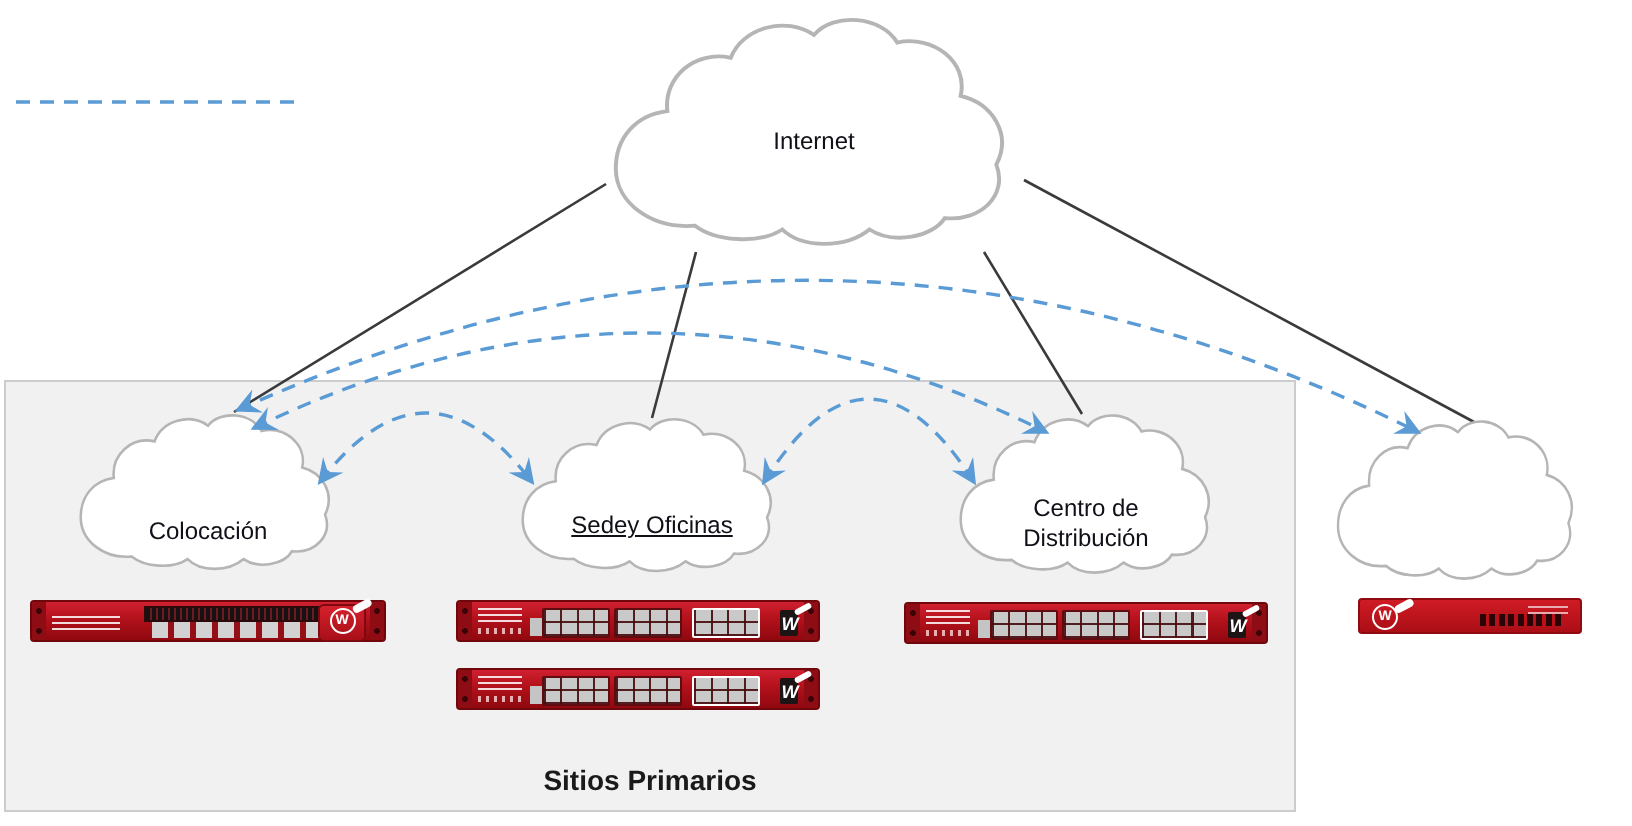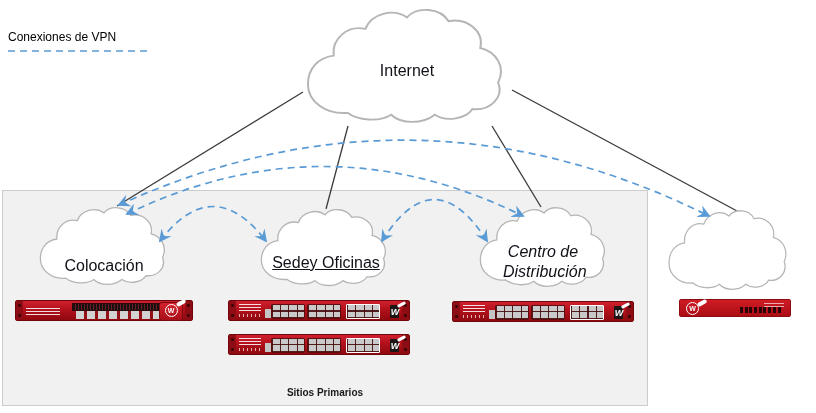--- a/index.html
+++ b/index.html
@@ -1,24 +1,24 @@
 <!DOCTYPE html>
 <html style="--vpn_blue: #5b9bd5; --link_line: #3a3a3a; --cloud_stroke: #b5b5b5; --box_fill: #f1f1f1; --box_border: #cccccc; --appliance_red: #b5121c;"><head>
 <meta charset="utf-8">
 <style>
   html,body{margin:0;padding:0;background:#fff;}
   .stage{position:relative;width:816px;height:413px;background:#fff;overflow:hidden;
          font-family:"Liberation Sans",sans-serif;color:#111;}
   .gbox{position:absolute;background:var(--box_fill,#f1f1f1);border:1px solid var(--box_border,#cccccc);}
   .gbox-label{position:absolute;left:0;right:0;bottom:7px;text-align:center;
-              font-size:10px;font-weight:bold;color:#1a1a1a;}
+              font-size:14px;font-weight:bold;color:#1a1a1a;}
   .lyr{position:absolute;left:0;top:0;}
   .lbl{position:absolute;transform:translate(-50%,-50%);text-align:center;
-       font-size:16px;color:#101018;line-height:1.25;white-space:nowrap;}
-  .lbl.wrap{white-space:normal;font-style:italic;}
+       font-size:12px;color:#101018;line-height:1.25;white-space:nowrap;}
+  .lbl.wrap{white-space:normal;}
   .legend-lbl{position:absolute;left:8px;top:30px;font-size:12px;color:#000;}
   .net-line{stroke:var(--link_line,#3a3a3a);stroke-width:1.3;}
   .cloud{fill:#ffffff;stroke:var(--cloud_stroke,#b5b5b5);stroke-width:2;}
   .vpn{fill:none;stroke:var(--vpn_blue,#5b9bd5);stroke-width:1.7;stroke-dasharray:7 5;}
   .arrowfill{fill:var(--vpn_blue,#5b9bd5);}
   
   .rack{position:absolute;height:21px;border:1px solid #70070c;border-radius:2px;
         background:linear-gradient(#d02030,#b5121c 40%,#90080f);box-sizing:border-box;}
   .ear{position:absolute;top:0;width:7px;height:19px;background:
        radial-gradient(circle at 3.5px 4.5px,#3c0306 1.3px,transparent 1.6px),
@@ -89,21 +89,20 @@
     <use href="#cloud-shape" x="663" y="208" width="132" height="87"></use>
 
     <path class="vpn" d="M160 241 Q213 172 266 241" marker-start="url(#arr)" marker-end="url(#arr)"></path>
     <path class="vpn" d="M382 241 Q434 158 487 241" marker-start="url(#arr)" marker-end="url(#arr)"></path>
     <path class="vpn" d="M127 214 Q325 118 523 216" marker-start="url(#arr)" marker-end="url(#arr)"></path>
     <path class="vpn" d="M119 205 Q415 70 709 216" marker-start="url(#arr)" marker-end="url(#arr)"></path>
 
     <line class="vpn" x1="8" y1="51" x2="148" y2="51"></line>
   </svg>
 
-  <div class="legend-lbl">Conexiones de VPN</div>
   <div class="lbl" style="left:407px;top:71px;">Internet</div>
   <div class="lbl" style="left:104px;top:266px;">Colocación</div>
   <div class="lbl" style="left:326px;top:263px;text-decoration:underline;">Sedey Oficinas</div>
   <div class="lbl wrap" style="left:543px;top:262px;width:80px;">Centro de Distribución</div>
 
   <div class="rack" style="left:15px;top:300px;width:178px;">
     <div class="ear l"></div>
     <div class="ear r"></div>
     <div class="brandmark" style="left:10px;top:5px;width:34px;height:9px;"></div>
     <div class="vent"></div>

